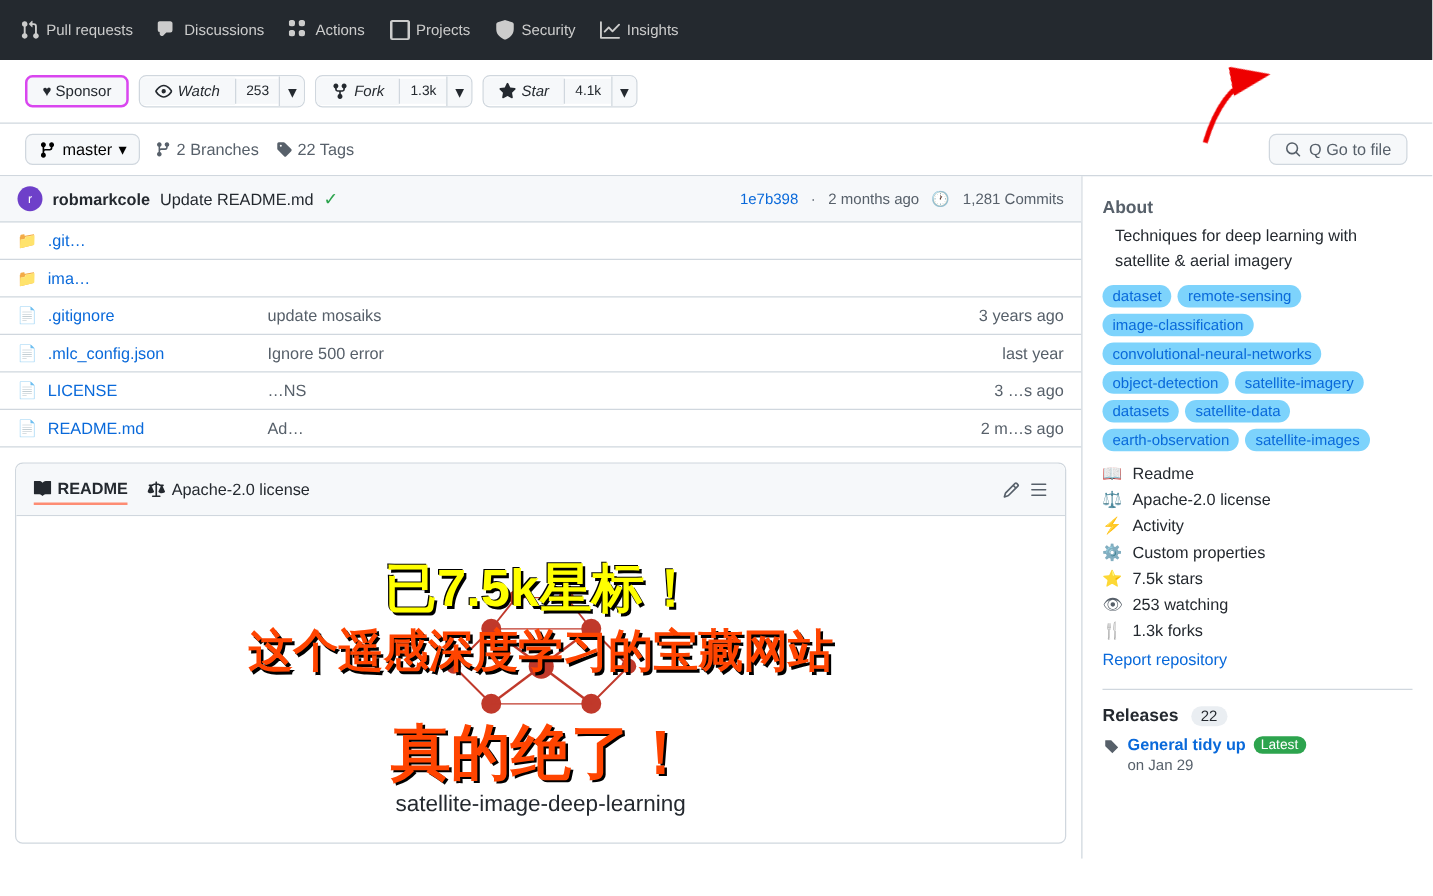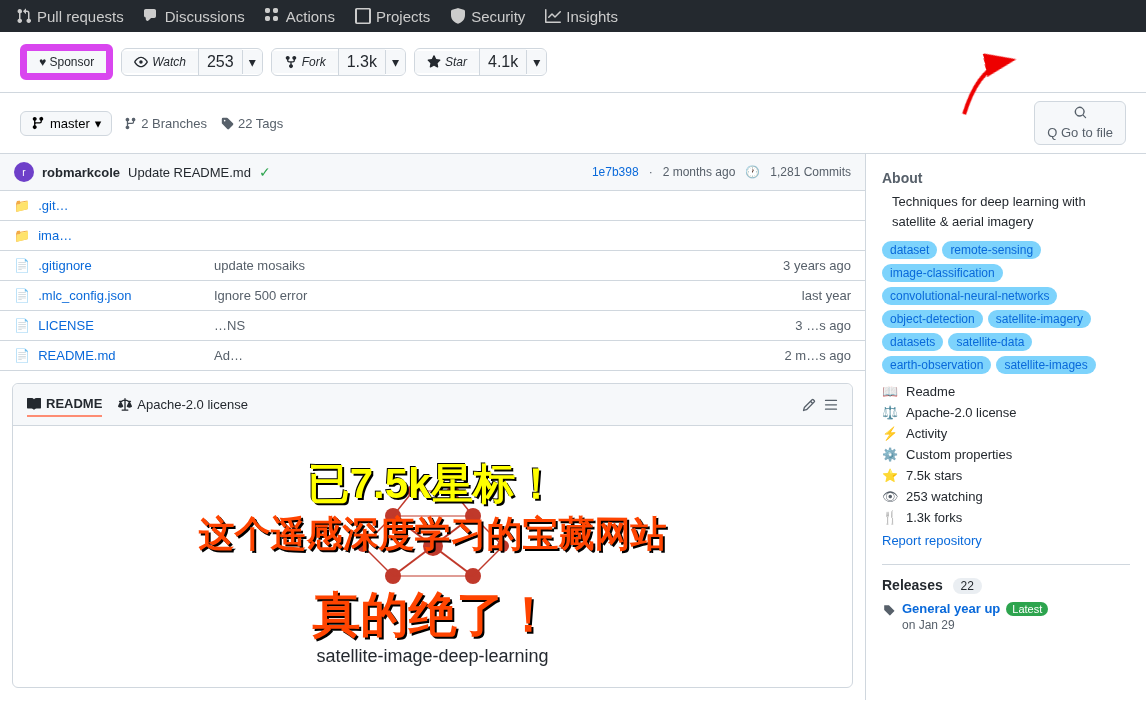--- a/index.html
+++ b/index.html
@@ -5,23 +5,23 @@
     * { box-sizing: border-box; margin: 0; padding: 0; }
     body { font-family: -apple-system, BlinkMacSystemFont, 'Segoe UI', sans-serif; font-size: 14px; background: #fff; color: #24292f; }
 
     
     .top-nav {
       background: #24292f;
       color: #fff;
       display: flex;
       align-items: center;
       padding: 0 16px;
-      height: 32px;
+      height: 48px;
       gap: 20px;
-      font-size: 15px;
+      font-size: 12px;
     }
     .top-nav .nav-item {
       display: flex; align-items: center; gap: 5px; color: #ccc; cursor: pointer; height: 100%;
     }
 
     
     .repo-header {
       display: flex;
       align-items: center;
       justify-content: space-between;
@@ -38,44 +38,44 @@
     .repo-actions {
       display: flex; gap: 8px; align-items: center;
     }
     .btn-group {
       display: flex; align-items: center; border: 1px solid #d0d7de; border-radius: 6px; overflow: hidden;
     }
     .btn-main {
       padding: 4px 12px; background: #f6f8fa; border: none; cursor: pointer; font-size: 12px; display: flex; align-items: center; gap: 4px; color: #24292f; font-style: italic;
     }
     .btn-count {
-      padding: 4px 8px; background: #f6f8fa; border-left: 1px solid #d0d7de; font-size: 16px; cursor: pointer; color: #24292f;
+      padding: 4px 8px; background: #f6f8fa; border-left: 1px solid #d0d7de; font-size: 11px; cursor: pointer; color: #24292f;
     }
     .btn-expand {
       padding: 4px 6px; background: #f6f8fa; border-left: 1px solid #d0d7de; cursor: pointer; color: #24292f;
     }
     .sponsor-btn {
-      padding: 4px 12px; background: #f6f8fa; border: 7px solid #d946ef; border-radius: 6px; cursor: pointer; font-size: 12px; display: flex; align-items: center; gap: 4px; color: #24292f;
+      padding: 4px 12px; background: #f6f8fa; border: 2px solid #d946ef; border-radius: 6px; cursor: pointer; font-size: 12px; display: flex; align-items: center; gap: 4px; color: #24292f;
     }
 
     
     .branch-bar {
       display: flex; align-items: center; justify-content: space-between;
       padding: 8px 20px; border-bottom: 1px solid #d0d7de;
     }
     .branch-left { display: flex; align-items: center; gap: 12px; }
     .branch-btn {
       display: flex; align-items: center; gap: 5px; padding: 4px 10px;
       border: 1px solid #d0d7de; border-radius: 6px; background: #f6f8fa; cursor: pointer; font-size: 13px;
     }
     .branch-info { display: flex; align-items: center; gap: 14px; color: #57606a; font-size: 13px; }
     .branch-info span { display: flex; align-items: center; gap: 4px; }
     .go-to-file {
       display: flex; align-items: center; gap: 6px; padding: 4px 12px;
-      border: 1px solid #d0d7de; border-radius: 6px; background: #f6f8fa; cursor: pointer; color: #57606a; font-size: 13px; flex-direction: column;
+      border: 1px solid #d0d7de; border-radius: 6px; background: #f6f8fa; cursor: pointer; color: #57606a; font-size: 13px;
     }
 
     
     .main-content {
       display: flex; gap: 0;
     }
     .left-panel {
       flex: 1; min-width: 0; border-right: 1px solid #d0d7de;
     }
     .right-panel {
@@ -463,21 +463,21 @@
       <h4>
         <span>Releases</span>
         <span style="background:#eaeef2; border-radius:20px; padding:1px 8px; font-size:12px; margin-left:6px; font-weight:400;">22</span>
       </h4>
       <div class="release-item">
         <svg width="14" height="14" viewBox="0 0 16 16" fill="#57606a" style="margin-top:2px;">
             <path d="M2.5 7.775V2.75a.25.25 0 0 1 .25-.25h5.025a.25.25 0 0 1 .177.073l6.25 6.25a.25.25 0 0 1 0 .354l-5.025 5.025a.25.25 0 0 1-.354 0l-6.25-6.25a.25.25 0 0 1-.073-.177Z"></path>
           </svg>
         <div>
           <div style="display:flex; align-items:center;">
-            <span style="color:#0969da; font-weight:600;">General year up</span>
+            <span style="color:#0969da; font-weight:600;">General tidy up</span>
             <span class="latest-badge">Latest</span>
           </div>
           <div class="release-date">on Jan 29</div>
         </div>
       </div>
     </div>
   </div>
 </div>
 
 <div style="position:fixed; top:55px; right:120px; z-index:100; pointer-events:none; transform:rotate(-20deg);">

